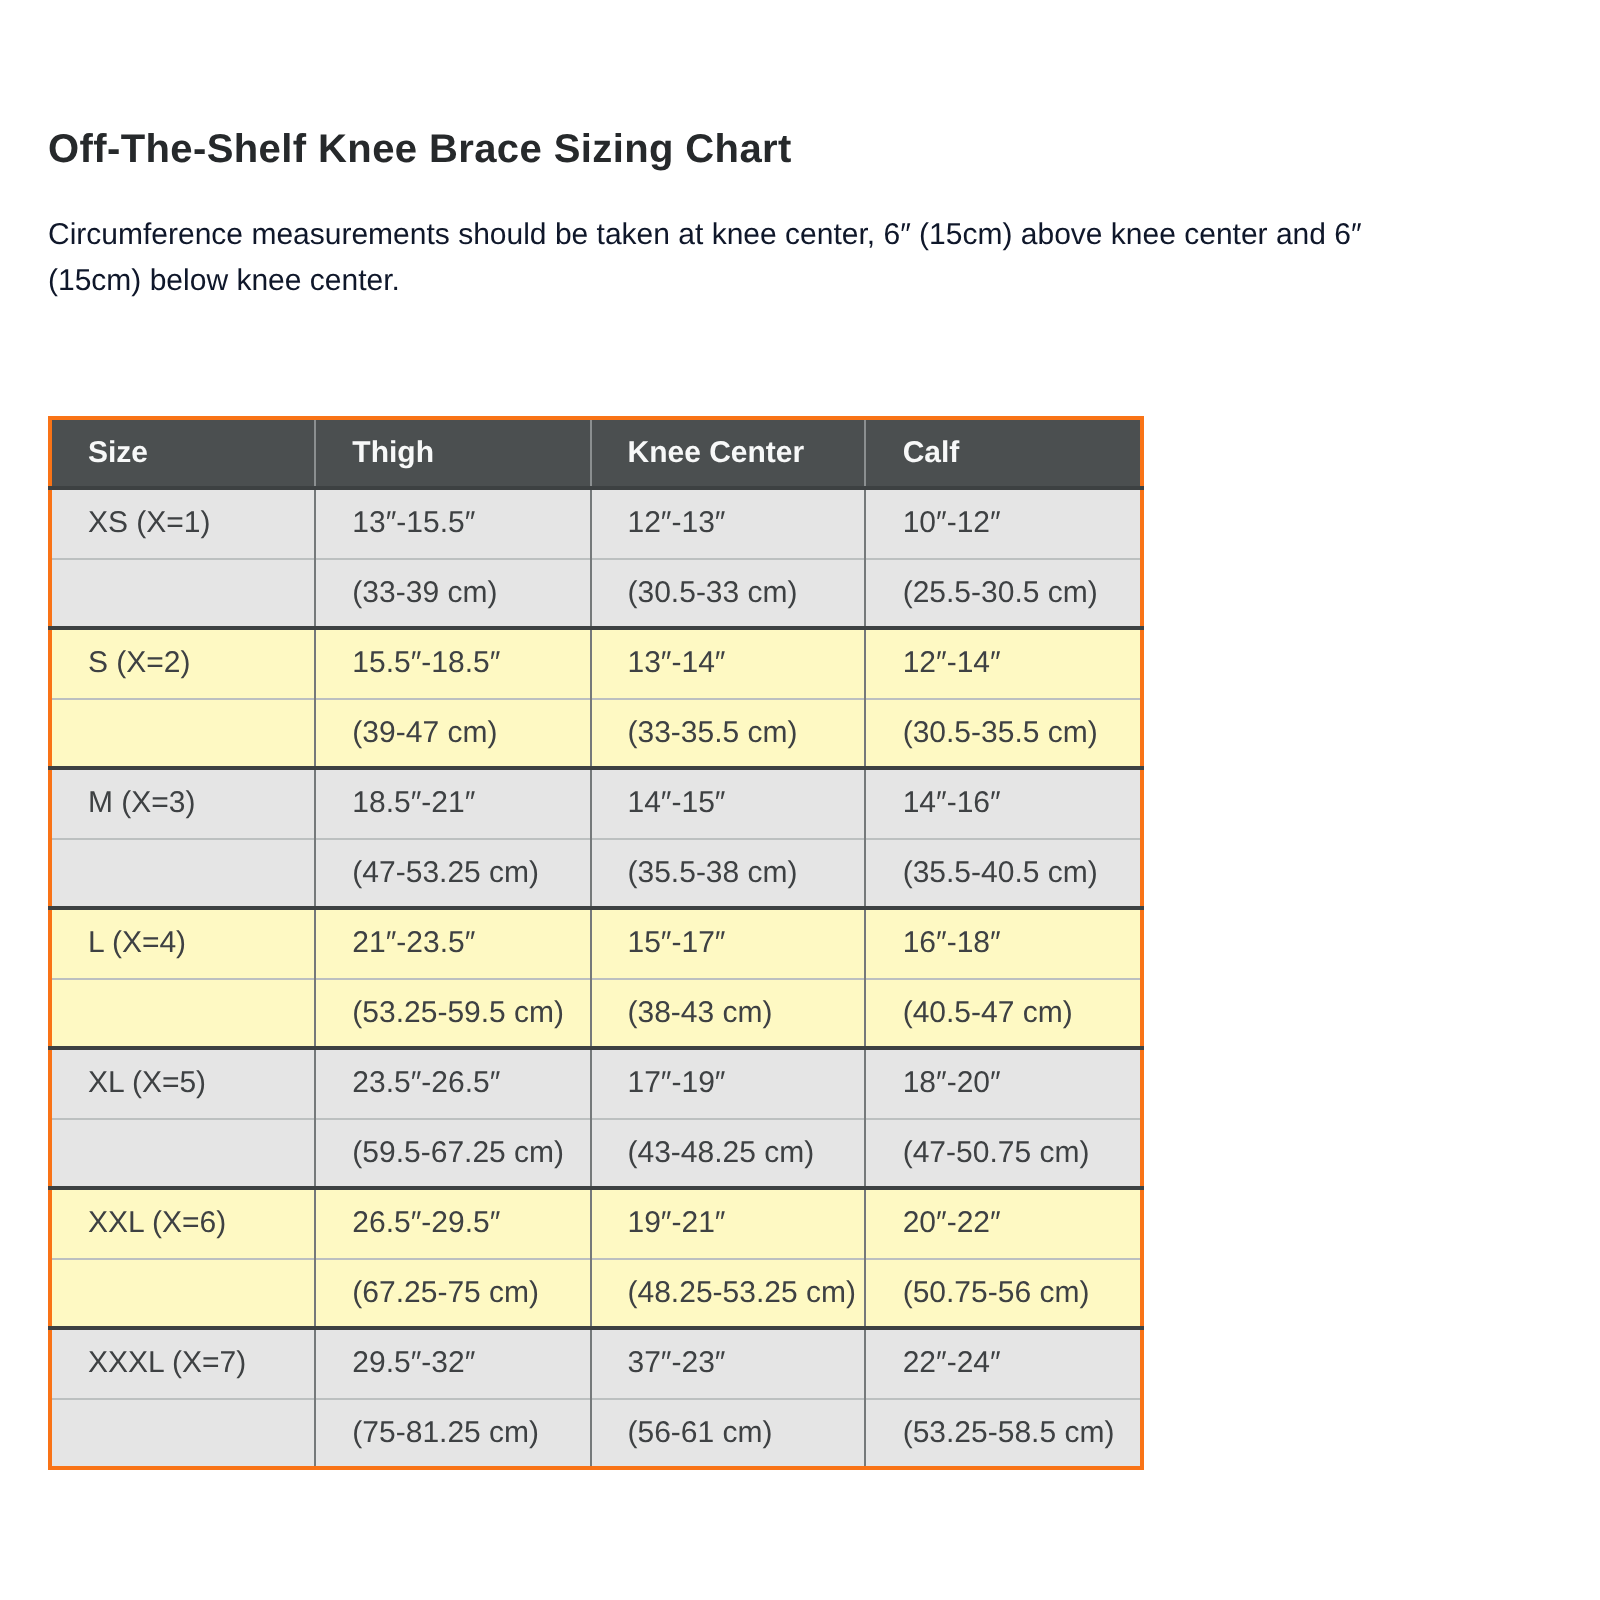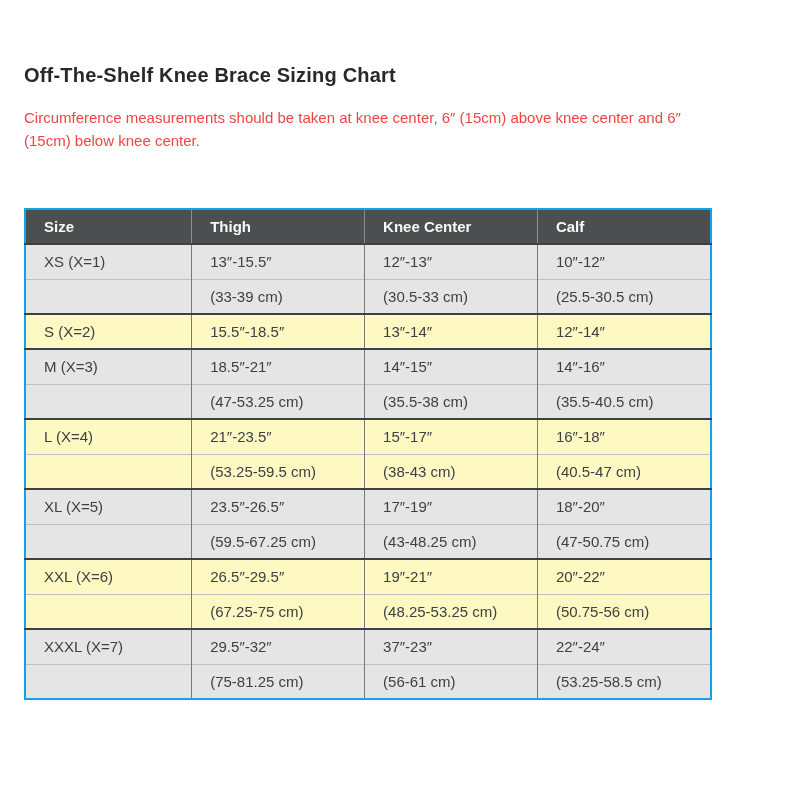--- a/index.html
+++ b/index.html
@@ -13,30 +13,30 @@
   .page-title {
     font-size: 20px;
     font-weight: 700;
     color: #26292b;
     letter-spacing: 0.2px;
     margin-bottom: 20px;
   }
   .page-subtitle {
     font-size: 15px;
     line-height: 1.5;
-    color: #ef4444;
+    color: #0f172a;
     max-width: 680px;
     margin-bottom: 56px;
   }
 
   table.sizing-table {
     border-collapse: collapse;
-    width: 688px;
+    width: 548px;
     table-layout: fixed;
-    border: 2px solid #0ea5e9;
+    border: 2px solid #f97316;
     font-size: 15px;
   }
   .sizing-table th, .sizing-table td {
     padding: 0 10px 0 18px;
     height: 35px;
     text-align: left;
     vertical-align: middle;
     white-space: nowrap;
     overflow: hidden;
   }
@@ -92,20 +92,26 @@
         <td>(33-39 cm)</td>
         <td>(30.5-33 cm)</td>
         <td>(25.5-30.5 cm)</td>
       </tr>
 
       <tr class="row-inches band-white">
         <td>S (X=2)</td>
         <td>15.5″-18.5″</td>
         <td>13″-14″</td>
         <td>12″-14″</td>
+      </tr>
+      <tr class="row-cm band-white">
+        <td></td>
+        <td>(39-47 cm)</td>
+        <td>(33-35.5 cm)</td>
+        <td>(30.5-35.5 cm)</td>
       </tr>
 
       <tr class="row-inches band-gray">
         <td>M (X=3)</td>
         <td>18.5″-21″</td>
         <td>14″-15″</td>
         <td>14″-16″</td>
       </tr>
       <tr class="row-cm band-gray">
         <td></td>

